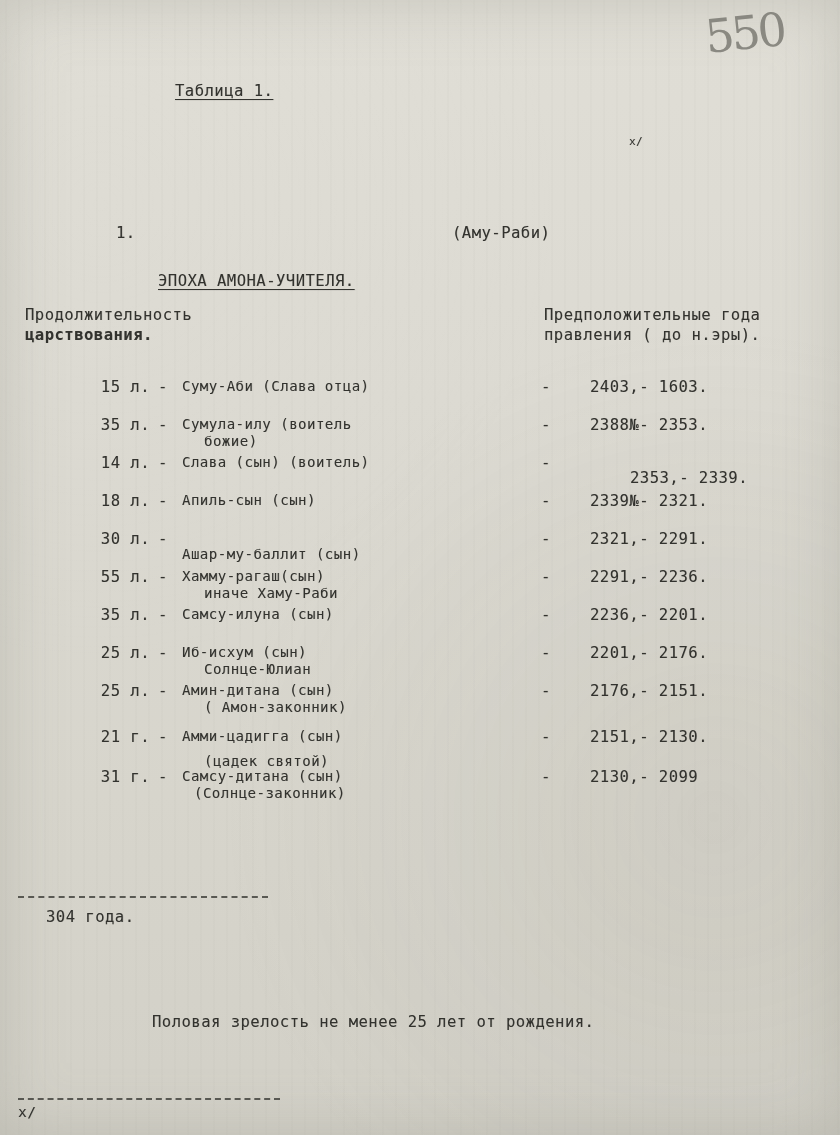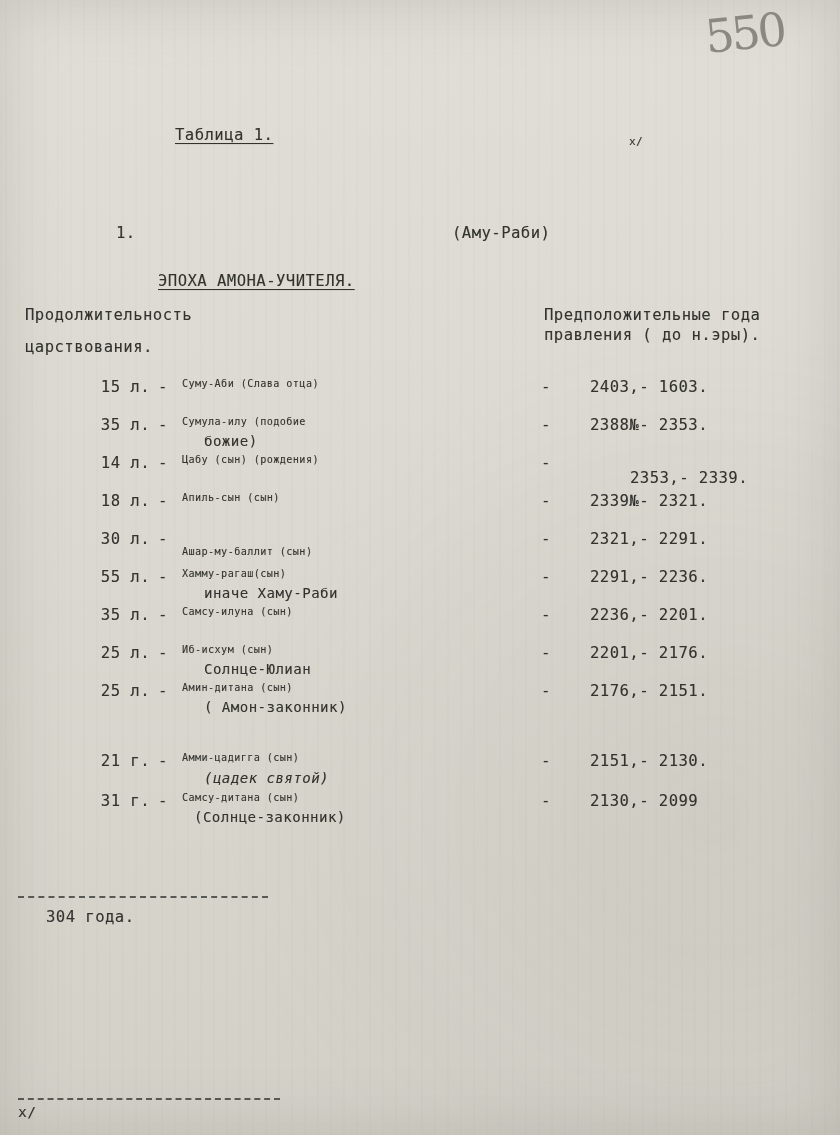--- a/index.html
+++ b/index.html
@@ -83,21 +83,21 @@
     font-size: 15.5px;
   }
   .c-dash1 {
     position: absolute;
     left: 104px;
     font-size: 15.5px;
   }
   .c-name {
     position: absolute;
     left: 128px;
-    font-size: 10px;
+    font-size: 14px;
   }
   .c-sub {
     position: absolute;
     left: 150px;
     top: 17px;
     font-size: 14px;
   }
   .c-dash2 {
     position: absolute;
     left: 487px;
@@ -116,55 +116,55 @@
   }
 </style>
 </head>
 <body>
 
 <div class="page">
   <div class="grain"></div>
 
   <div class="pencil">550</div>
 
-  <div class="typed s16 u" style="left:175px; top:82px;margin-top:44px;">Таблица 1.</div>
+  <div class="typed s16 u" style="left:175px; top:82px;">Таблица 1.</div>
 
   <div class="typed s11" style="left:629px; top:135px;">х/</div>
 
   <div class="typed s16" style="left:116px; top:224px;">1.</div>
   <div class="typed s16 u" style="left:158px; top:224px;margin-top:48px;">ЭПОХА АМОНА-УЧИТЕЛЯ.</div>
   <div class="typed s16" style="left:452px; top:224px;">(Аму-Раби)</div>
 
   <div class="typed s16" style="left:25px; top:306px;">Продолжительность</div>
-  <div class="typed s16" style="left:25px; top:338px;">царствования.</div>
+  <div class="typed s16" style="left:25px; top:326px;font-weight:bold;">царствования.</div>
 
   <div class="typed s16" style="left:544px; top:306px;">Предположительные года</div>
   <div class="typed s16" style="left:544px; top:326px;">правления ( до н.эры).</div>
 
   <div class="tbl">
     <div class="row">
       <span class="typed c-years" style="position:absolute;top:0;">15 л.</span>
       <span class="typed c-dash1" style="position:absolute;top:0;">-</span>
       <span class="typed c-name" style="position:absolute;top:0;">Суму-Аби (Слава отца)</span>
       <span class="typed c-sub"></span>
       <span class="typed c-dash2" style="position:absolute;top:0;">-</span>
       <span class="typed c-range" style="position:absolute;top:0;">2403,- 1603.</span>
     </div>
     <div class="row">
       <span class="typed c-years" style="position:absolute;top:0;">35 л.</span>
       <span class="typed c-dash1" style="position:absolute;top:0;">-</span>
-      <span class="typed c-name" style="position:absolute;top:0;">Сумула-илу (подобие</span>
+      <span class="typed c-name" style="position:absolute;top:0;">Сумула-илу (воитель</span>
       <span class="typed c-sub">божие)</span>
       <span class="typed c-dash2" style="position:absolute;top:0;">-</span>
       <span class="typed c-range" style="position:absolute;top:0;">2388№- 2353.</span>
     </div>
     <div class="row">
       <span class="typed c-years" style="position:absolute;top:0;">14 л.</span>
       <span class="typed c-dash1" style="position:absolute;top:0;">-</span>
-      <span class="typed c-name" style="position:absolute;top:0;">Цабу (сын) (рождения)</span>
+      <span class="typed c-name" style="position:absolute;top:0;">Слава (сын) (воитель)</span>
       <span class="typed c-sub"></span>
       <span class="typed c-dash2" style="position:absolute;top:0;">-</span>
       <span class="typed c-range" style="position:absolute;top:15px;margin-left:40px;">2353,- 2339.</span>
     </div>
     <div class="row">
       <span class="typed c-years" style="position:absolute;top:0;">18 л.</span>
       <span class="typed c-dash1" style="position:absolute;top:0;">-</span>
       <span class="typed c-name" style="position:absolute;top:0;">Апиль-сын (сын)</span>
       <span class="typed c-sub"></span>
       <span class="typed c-dash2" style="position:absolute;top:0;">-</span>
@@ -203,40 +203,41 @@
       <span class="typed c-range" style="position:absolute;top:0;">2201,- 2176.</span>
     </div>
     <div class="row">
       <span class="typed c-years" style="position:absolute;top:0;">25 л.</span>
       <span class="typed c-dash1" style="position:absolute;top:0;">-</span>
       <span class="typed c-name" style="position:absolute;top:0;">Амин-дитана (сын)</span>
       <span class="typed c-sub">( Амон-законник)</span>
       <span class="typed c-dash2" style="position:absolute;top:0;">-</span>
       <span class="typed c-range" style="position:absolute;top:0;">2176,- 2151.</span>
     </div>
-    <div class="row" style="height:46px;margin-top:24px;">
+    <div class="row" style="height:46px;">
       <span class="typed c-years" style="position:absolute;top:8px;">21 г.</span>
       <span class="typed c-dash1" style="position:absolute;top:8px;">-</span>
       <span class="typed c-name" style="position:absolute;top:8px;">Амми-цадигга (сын)</span>
-      <span class="typed c-sub" style="top:26px;font-style:italic;">(цадек святой)</span>
+      <span class="typed c-sub" style="top:33px;">(цадек святой)</span>
       <span class="typed c-dash2" style="position:absolute;top:8px;">-</span>
       <span class="typed c-range" style="position:absolute;top:8px;">2151,- 2130.</span>
     </div>
     <div class="row">
       <span class="typed c-years" style="position:absolute;top:2px;">31 г.</span>
       <span class="typed c-dash1" style="position:absolute;top:2px;">-</span>
       <span class="typed c-name" style="position:absolute;top:2px;">Самсу-дитана (сын)</span>
       <span class="typed c-sub" style="left:140px;top:19px;">(Солнце-законник)</span>
       <span class="typed c-dash2" style="position:absolute;top:2px;">-</span>
       <span class="typed c-range" style="position:absolute;top:2px;">2130,- 2099</span>
     </div>
   </div>
 
   <hr class="rule" style="left:18px; top:888px; width:250px;">
 
   <div class="typed s16" style="left:46px; top:908px;">304 года.</div>
 
 
+  <div class="typed s16" style="left:152px; top:1013px;">Половая зрелость не менее 25 лет от рождения.</div>
 
   <hr class="rule" style="left:18px; top:1090px; width:262px;">
 
   <div class="typed s15" style="left:18px; top:1104px;">х/</div>
 </div>
 
 </body></html>

